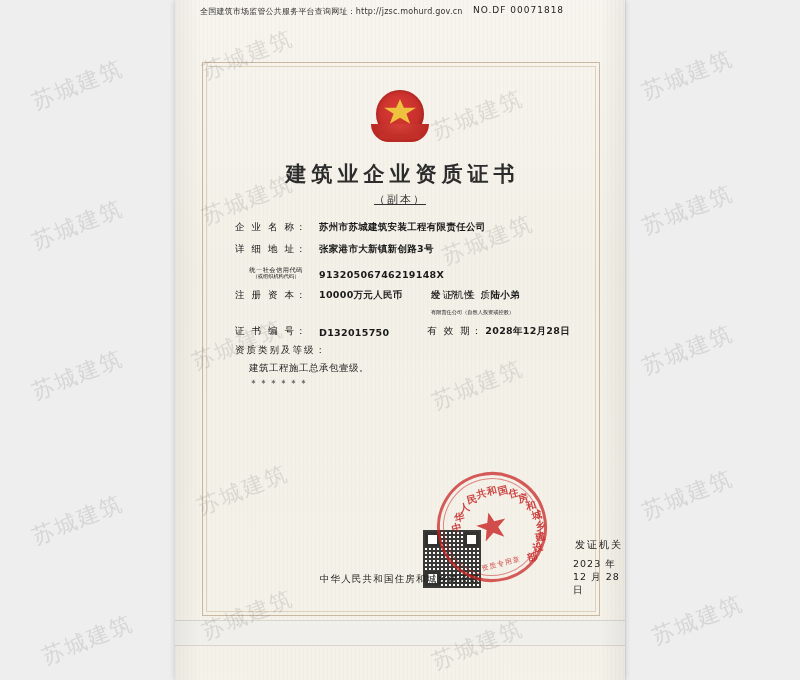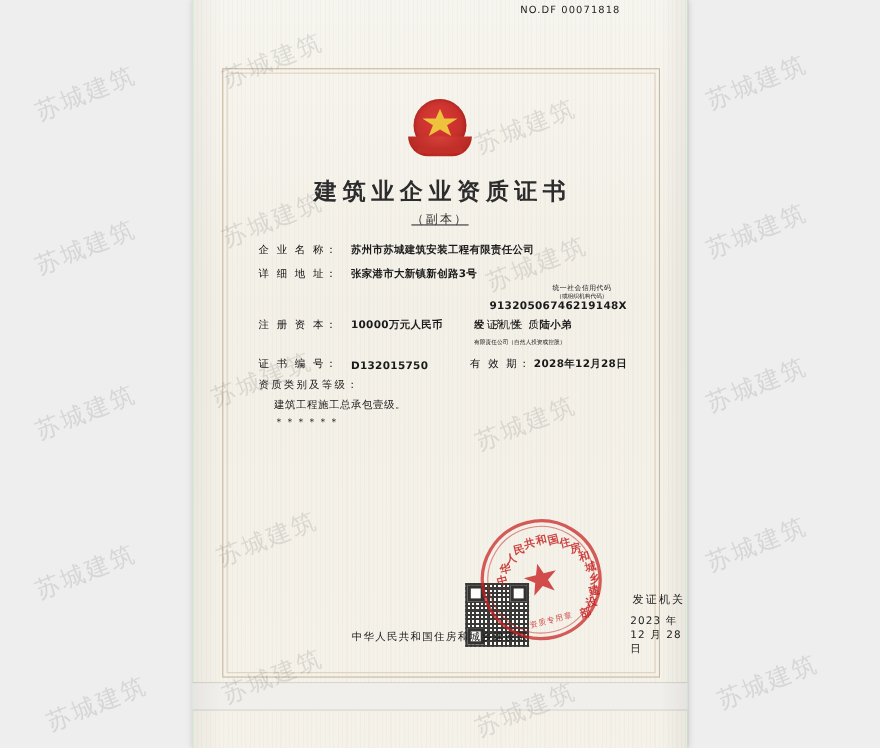--- a/index.html
+++ b/index.html
@@ -389,21 +389,21 @@
       <div class="row">
         <span class="lbl w1">企 业 名 称：</span>
         <span class="val bold">苏州市苏城建筑安装工程有限责任公司</span>
       </div>
 
       <div class="row">
         <span class="lbl w1">详 细 地 址：</span>
         <span class="val bold">张家港市大新镇新创路3号</span>
       </div>
 
-      <div class="row" style="height:20px;flex-direction:column;">
+      <div class="row" style="height:20px;">
         <span class="lbl-stack">
           <span class="l1">统一社会信用代码</span><br>
           <span class="l2">（或组织机构代码）</span>
         </span>
         <span class="val bold">91320506746219148X</span>
       </div>
 
       <div class="row row-split">
         <span class="col-left">
           <span class="lbl w1">注 册 资 本：</span>
@@ -473,20 +473,21 @@
       <span style="transform: rotate(65deg) translate(0,-42px) rotate(-65deg);">和</span>
       <span style="transform: rotate(80deg) translate(0,-42px) rotate(-80deg);">城</span>
       <span style="transform: rotate(95deg) translate(0,-42px) rotate(-95deg);">乡</span>
       <span style="transform: rotate(110deg) translate(0,-42px) rotate(-110deg);">建</span>
       <span style="transform: rotate(125deg) translate(0,-42px) rotate(-125deg);">设</span>
       <span style="transform: rotate(140deg) translate(0,-42px) rotate(-140deg);">部</span>
     </div>
     <div class="bottom-text">资质专用章</div>
   </div>
 
+  <div class="footer-left">全国建筑市场监管公共服务平台查询网址：http://jzsc.mohurd.gov.cn</div>
   <div class="footer-right">NO.DF  00071818</div>
 
   <div id="watermark-layer">
       <div class="wm" style="left: 30px; top: 70px;">苏城建筑</div>
       <div class="wm" style="left: 200px; top: 40px;">苏城建筑</div>
       <div class="wm" style="left: 430px; top: 100px;">苏城建筑</div>
       <div class="wm" style="left: 640px; top: 60px;">苏城建筑</div>
       <div class="wm" style="left: 30px; top: 210px;">苏城建筑</div>
       <div class="wm" style="left: 200px; top: 185px;">苏城建筑</div>
       <div class="wm" style="left: 440px; top: 225px;">苏城建筑</div>

